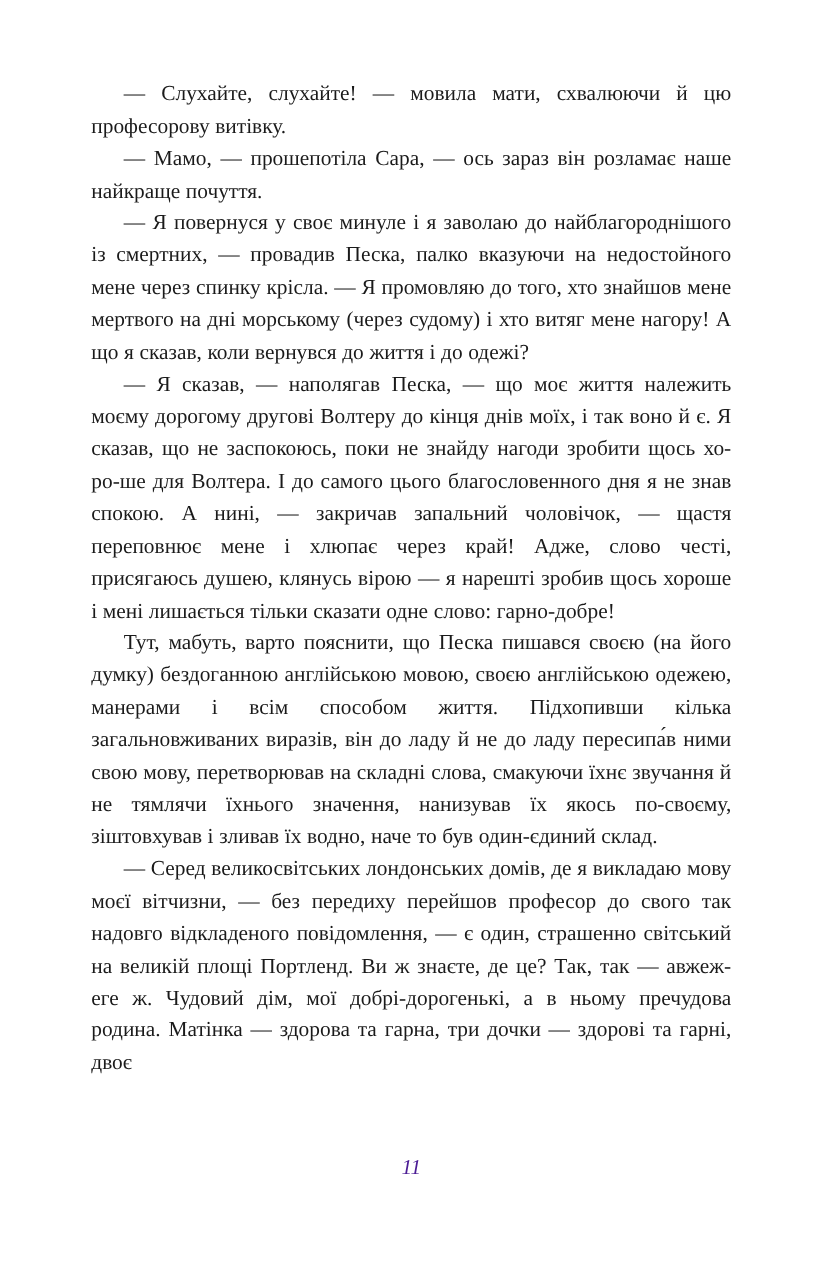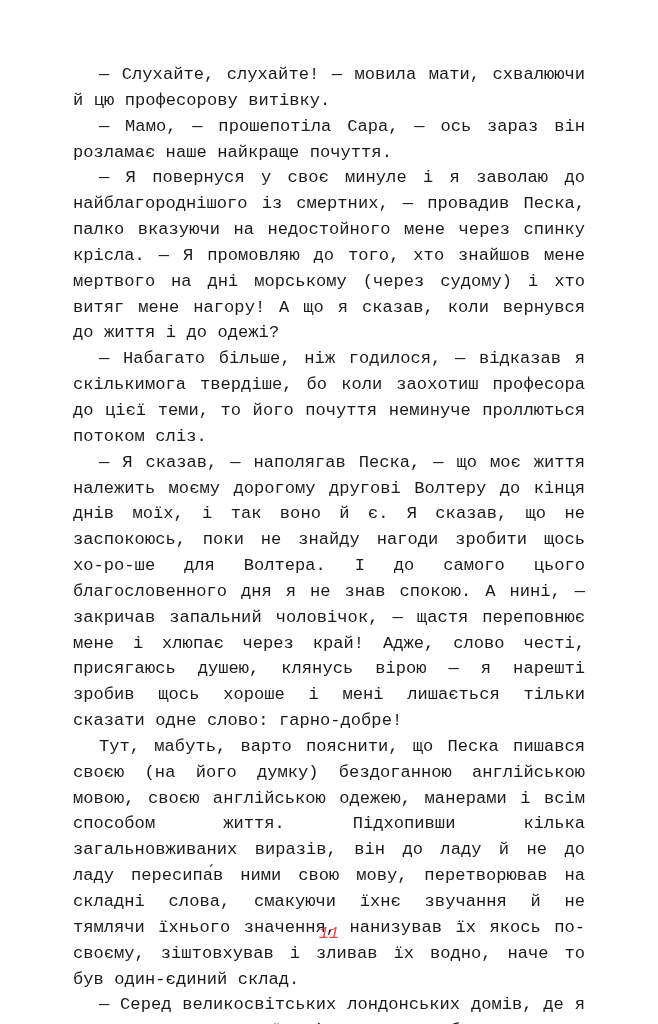--- a/index.html
+++ b/index.html
@@ -15,21 +15,20 @@
     color: #1a1a1a;
     overflow: hidden;
   }
 
   .page {
     position: relative;
     width: 562px;
     height: 1024px;
     background: #ffffff;
     box-sizing: border-box;
-    font-family: Liberation Mono, monospace;
   }
 
   .text-block {
     position: absolute;
     left: 73px;
     top: 62px;
     width: 512px;
   }
 
   .para {
@@ -45,34 +44,33 @@
   }
 
   .folio {
     position: absolute;
     left: 0;
     top: 925px;
     width: 658px;
     text-align: center;
     font-size: 17px;
     font-style: italic;
-    color: #ef4444;
+    color: #4c1d95;
     line-height: 1;
   }
 </style>
 </head>
 <body>
 
 <div class="page">
 
   <div class="text-block">
     <p class="para">— Слухайте, слухайте! — мовила мати, схвалюючи й цю професорову витівку.</p>
     <p class="para">— Мамо, — прошепотіла Сара, — ось зараз він розламає наше найкраще почуття.</p>
     <p class="para">— Я повернуся у своє минуле і я заволаю до найблагороднішого із смертних, — провадив Песка, палко вказуючи на недостойного мене через спинку крісла. — Я промовляю до того, хто знайшов мене мертвого на дні морському (через судому) і хто витяг мене нагору! А що я сказав, коли вернувся до життя і до одежі?</p>
-    <p class="para">— Набагато більше, ніж годилося, — відказав я скількимога твердіше, бо коли заохотиш професора до цієї теми, то його почуття неминуче проллються потоком сліз.</p>
     <p class="para">— Я сказав, — наполягав Песка, — що моє життя належить моєму дорогому другові Волтеру до кінця днів моїх, і так воно й є. Я сказав, що не заспокоюсь, поки не знайду нагоди зробити щось хо-ро-ше для Волтера. І до самого цього благословенного дня я не знав спокою. А нині, — закричав запальний чоловічок, — щастя переповнює мене і хлюпає через край! Адже, слово честі, присягаюсь душею, клянусь вірою — я нарешті зробив щось хороше і мені лишається тільки сказати одне слово: гарно-добре!</p>
     <p class="para">Тут, мабуть, варто пояснити, що Песка пишався своєю (на його думку) бездоганною англійською мовою, своєю англійською одежею, манерами і всім способом життя. Підхопивши кілька загальновживаних виразів, він до ладу й не до ладу пересипа́в ними свою мову, перетворював на складні слова, смакуючи їхнє звучання й не тямлячи їхнього значення, нанизував їх якось по-своєму, зіштовхував і зливав їх водно, наче то був один-єдиний склад.</p>
     <p class="para">— Серед великосвітських лондонських домів, де я викладаю мову моєї вітчизни, — без передиху перейшов професор до свого так надовго відкладеного повідомлення, — є один, страшенно світський на великій площі Портленд. Ви ж знаєте, де це? Так, так — авжеж-еге ж. Чудовий дім, мої добрі-дорогенькі, а в ньому пречудова родина. Матінка — здорова та гарна, три дочки — здорові та гарні, двоє</p>
   </div>
 
   <div class="folio">11</div>
 
 </div>
 
 </body></html>

